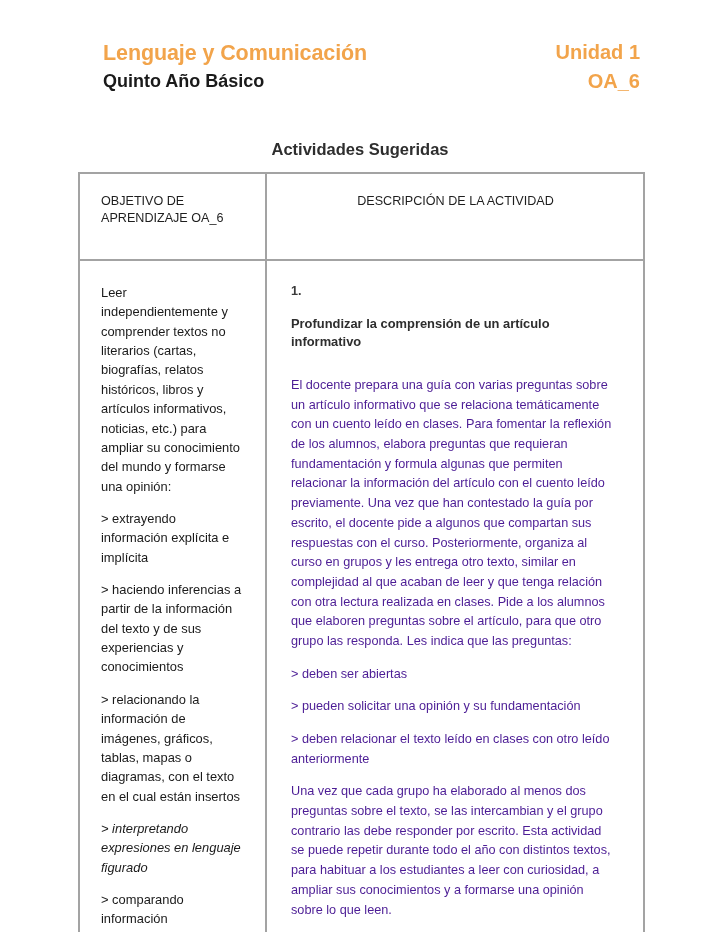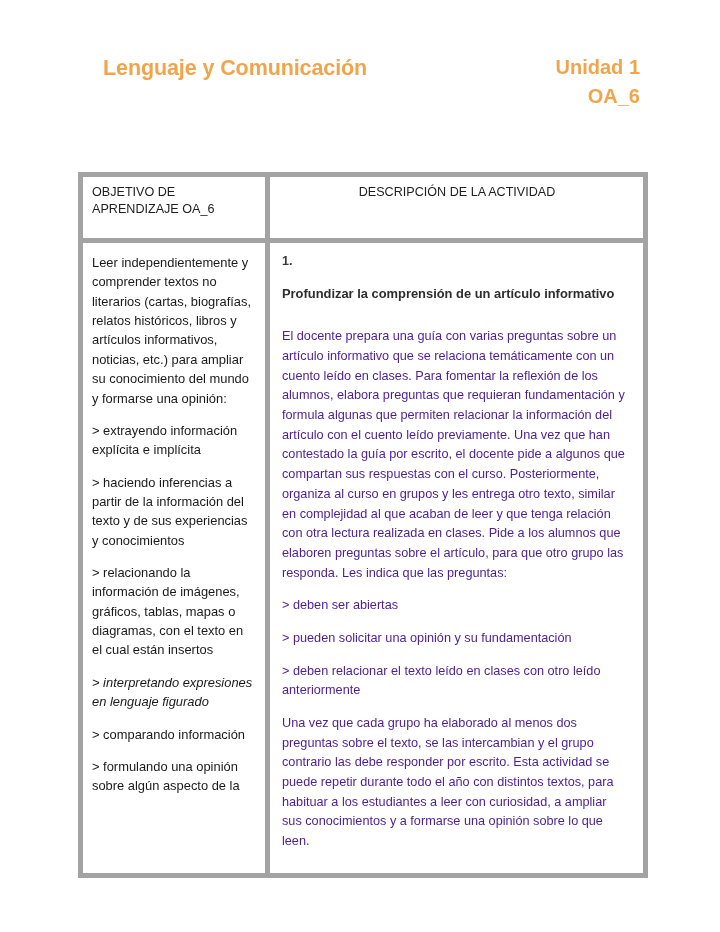--- a/index.html
+++ b/index.html
@@ -18,21 +18,21 @@
     position: relative;
     width: 720px;
     height: 932px;
     box-sizing: border-box;
   }
 
   
   .doc-header {
     position: absolute;
     left: 103px;
-    top: 55px;
+    top: 40px;
     width: 537px;
     display: flex;
     justify-content: space-between;
     align-items: flex-start;
   }
   .header-left {
     display: flex;
     flex-direction: column;
   }
   .header-right {
@@ -88,23 +88,23 @@
   
   .activity-table {
     position: absolute;
     left: 78px;
     top: 172px;
     width: 565px;
     border-collapse: collapse;
     table-layout: fixed;
   }
   .activity-table td {
-    border: 5px solid #a3a3a3;
+    border: 2px solid #a3a3a3;
     vertical-align: top;
-    padding: 0;
+    padding: 12px;
   }
   .col-obj { width: 187px; }
   .col-desc { width: 378px; }
 
   .th-cell {
     height: 48px;
     padding: 7px 8px 6px 9px;
     font-size: 12.6px;
     font-weight: normal;
     color: #1e1e1e;
@@ -154,27 +154,29 @@
   .desc-para:last-child { margin-bottom: 12px; }
 </style>
 </head>
 <body>
 
 <div class="page">
 
   <div class="doc-header">
     <div class="header-left">
       <div class="subject-title">Lenguaje y Comunicación</div>
+      <div class="grade-title">Quinto Año Básico</div>
     </div>
     <div class="header-right">
       <div class="unit-label">Unidad 1</div>
       <div class="oa-label">OA_6</div>
     </div>
   </div>
 
+  <div class="section-title">Actividades Sugeridas</div>
 
   <table class="activity-table">
     <colgroup>
       <col class="col-obj">
       <col class="col-desc">
     </colgroup>
     <tbody>
       <tr>
         <td>
           <div class="th-cell">OBJETIVO DE APRENDIZAJE OA_6</div>

